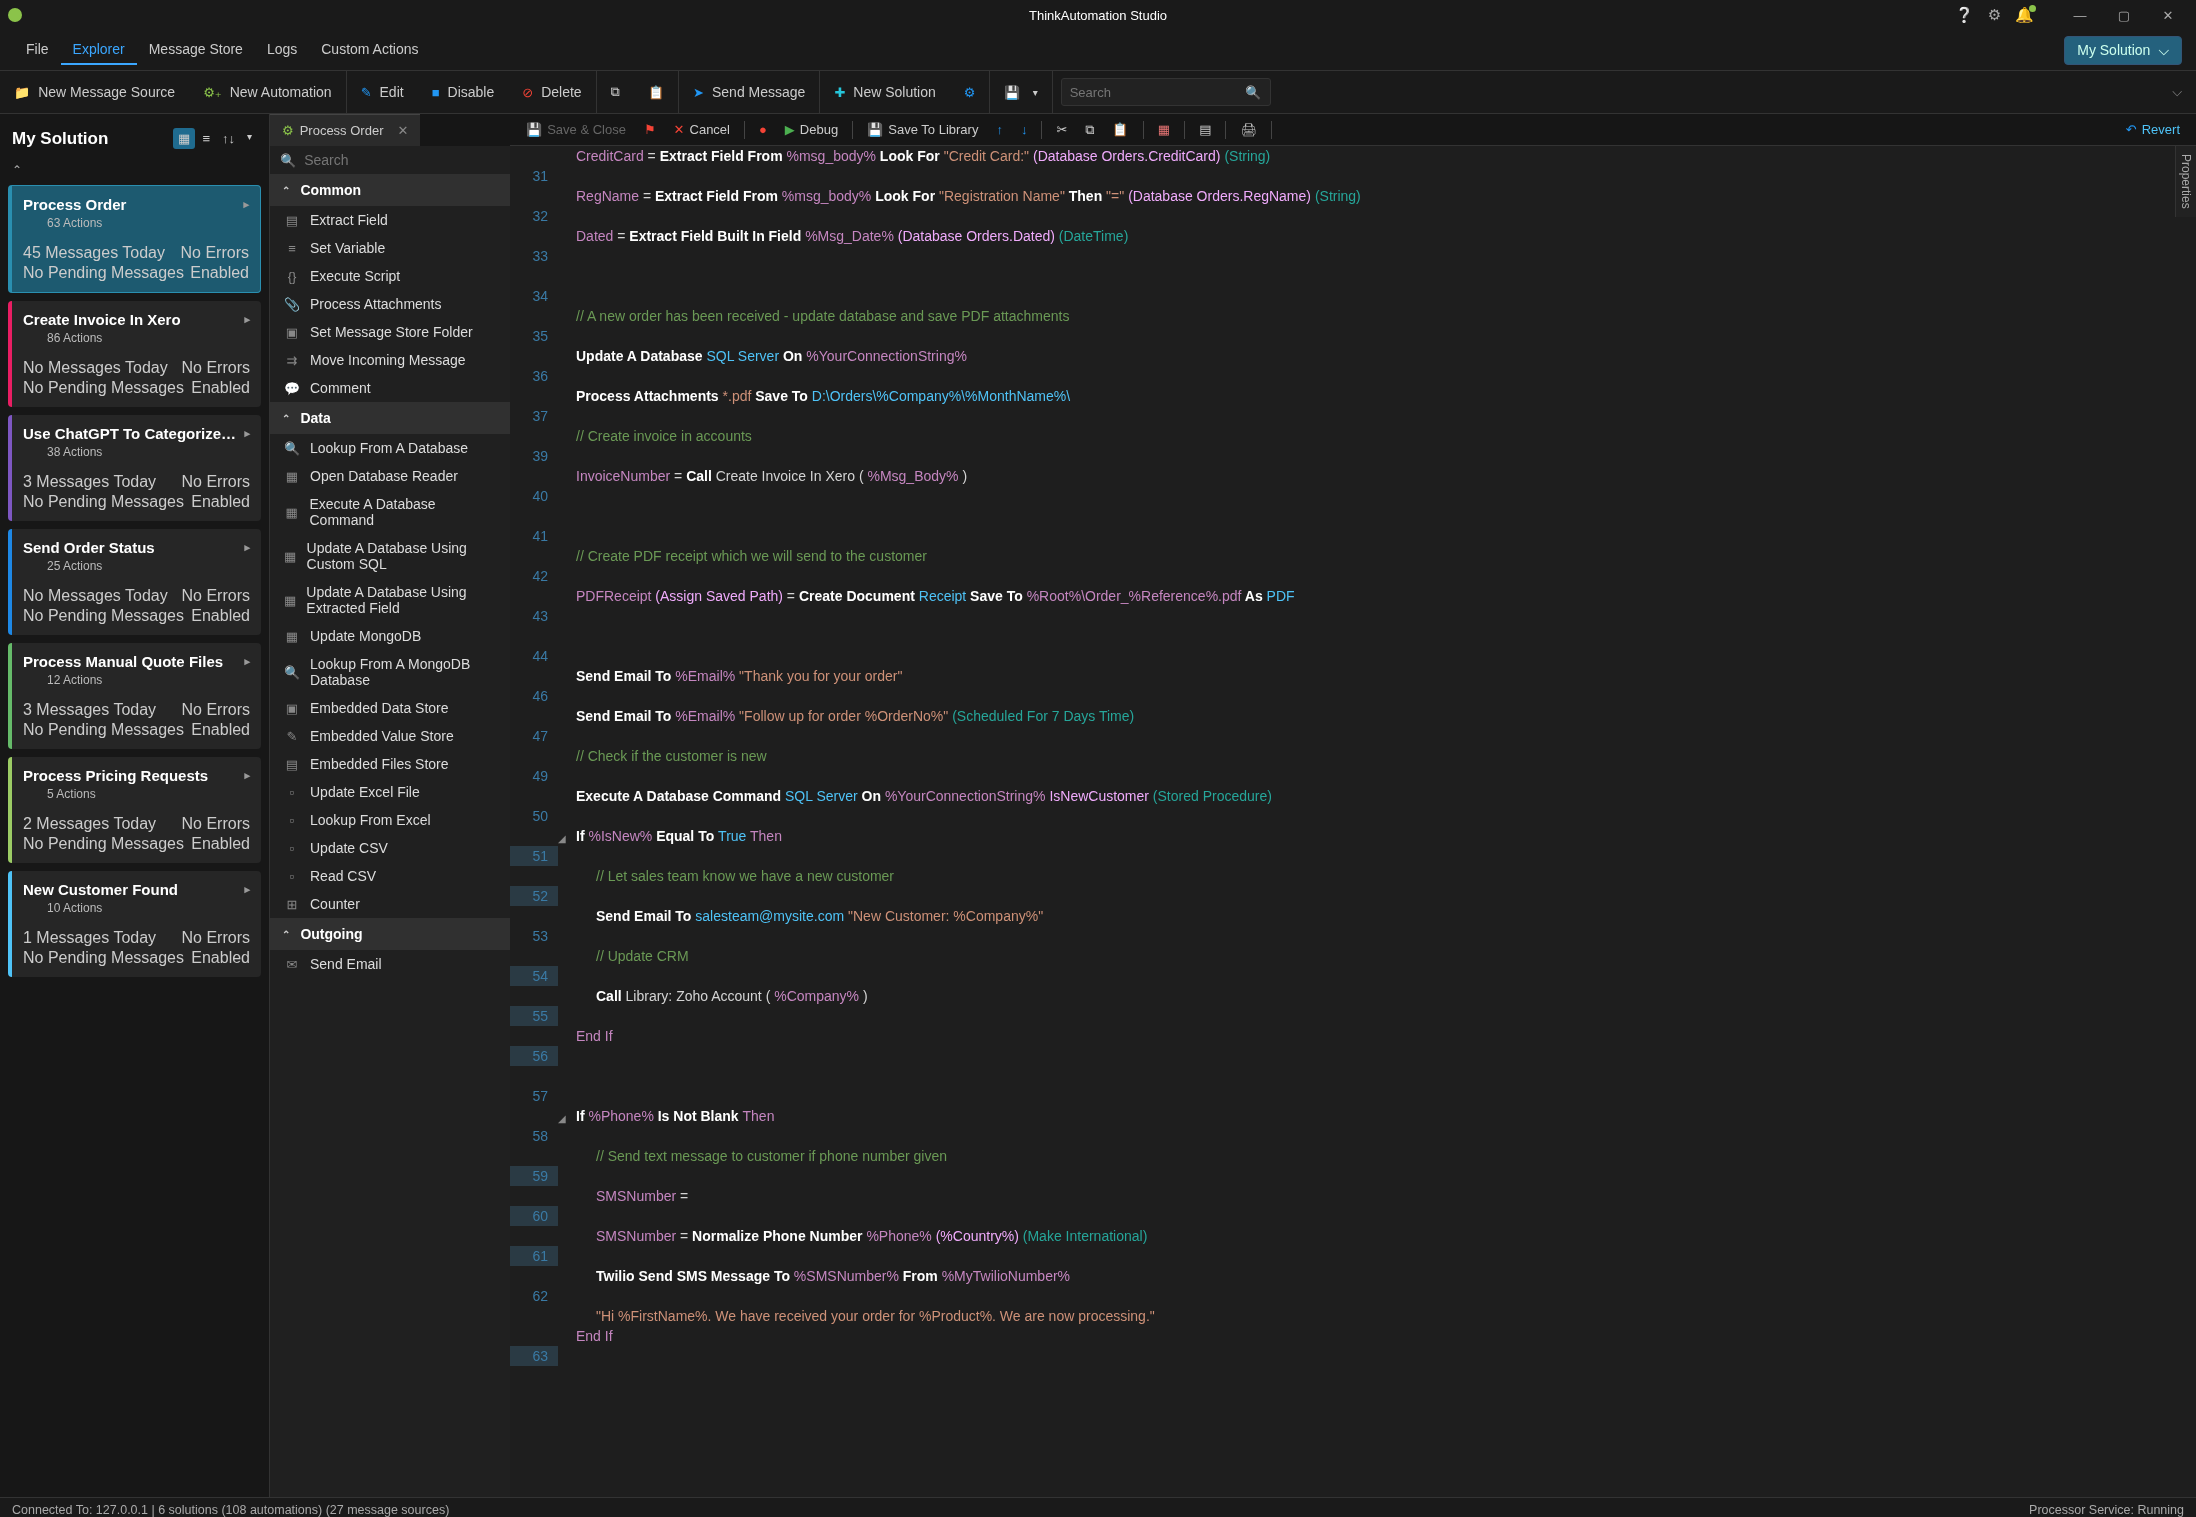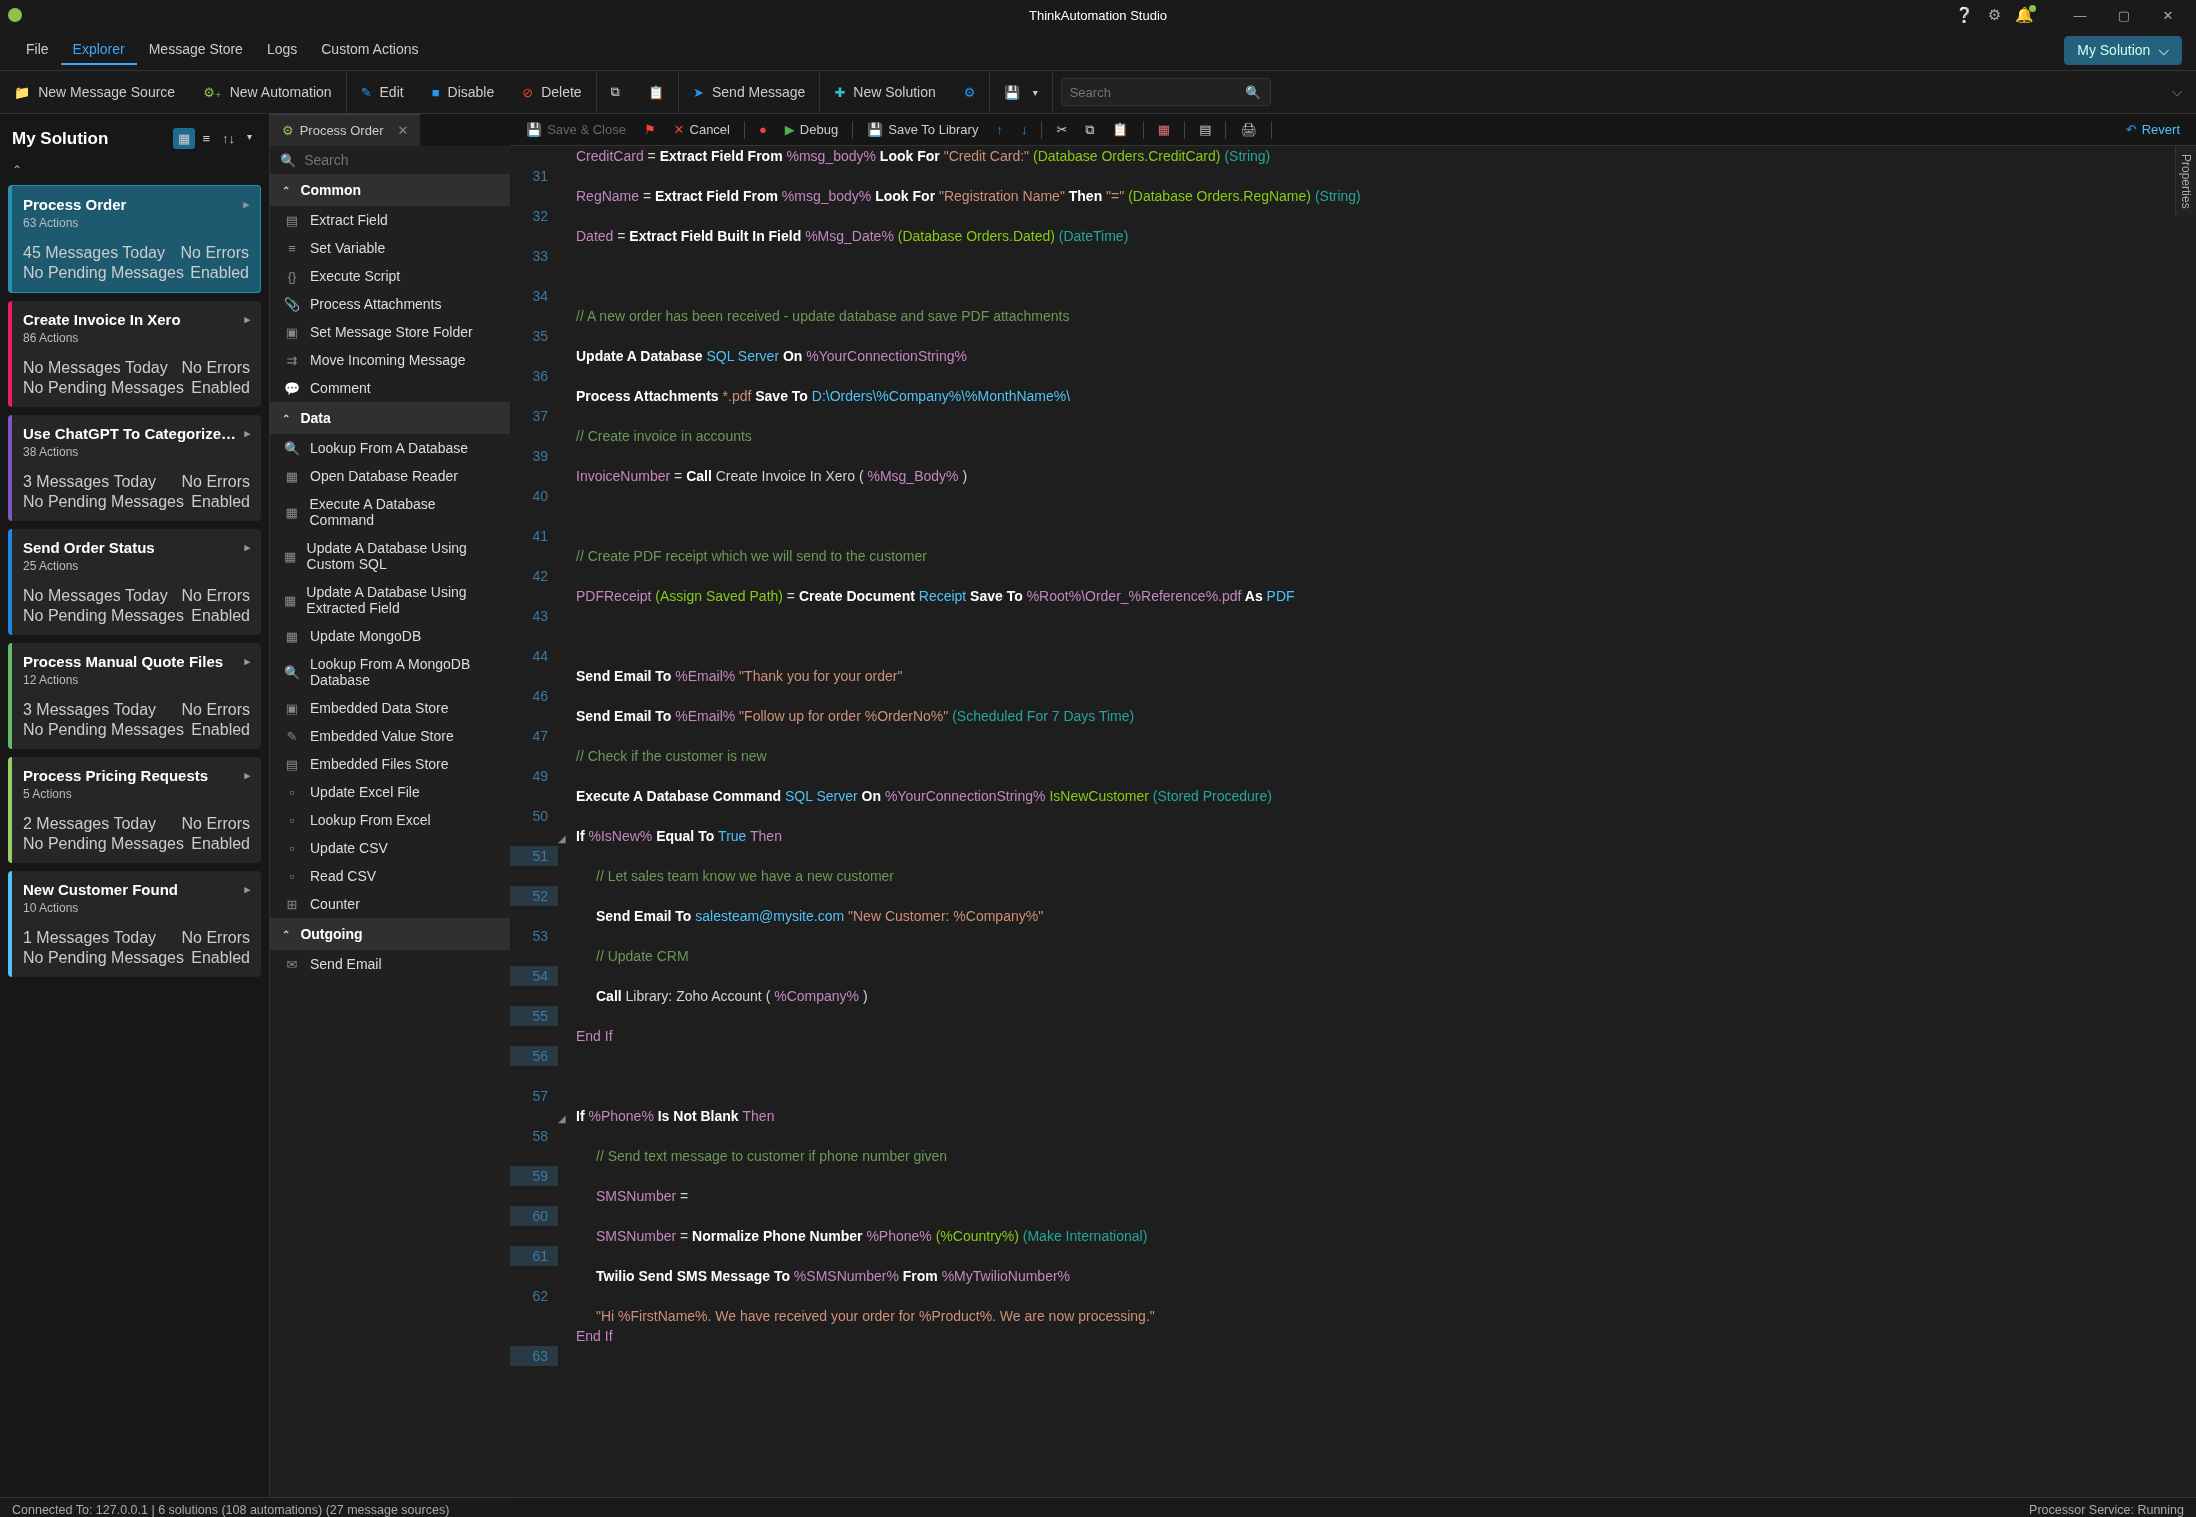--- a/index.html
+++ b/index.html
@@ -40,21 +40,21 @@
 .sidebar-head h3 { color: #fff; font-size: 17px; font-weight: 600; }
 .sidebar-tools { display: flex; gap: 2px; }
 .sidebar-tools span { padding: 3px 5px; cursor: pointer; color: #ccc; font-size:13px; }
 .sidebar-tools span.active { background: #1f6b8f; border-radius: 3px; }
 .sidebar-collapse { color: #aaa; padding: 2px 4px; margin-bottom: 6px; cursor: pointer; font-size:12px; }
 
 .cards { display: flex; flex-direction: column; gap: 8px; overflow-y: auto; }
 .card { border-radius: 4px; padding: 10px 11px; position: relative; border-left: 4px solid; cursor: pointer; background: #262626; }
 .card.sel { background: #1d5a70; border: 1px solid #2a8fb0; border-left: 4px solid #2a8fb0; }
 .card h4 { font-size: 15px; font-weight: 600; color: #fff; margin-bottom: 2px; display: flex; justify-content: space-between; align-items: center; }
-.card small { font-size: 12px; color: #bbb; }
+.card small { font-size: 12px; color: #bbb; margin-left: 24px; }
 .card-row { display: flex; justify-content: space-between; font-size: 16px; margin-top: 2px; }
 .card-stats { margin-top: 14px; }
 .chev { color: #999; font-size: 11px; }
 .b-teal { border-left-color: #26a69a; }
 .b-pink { border-left-color: #e91e63; }
 .b-purple { border-left-color: #7e57c2; }
 .b-blue { border-left-color: #1e88e5; }
 .b-green { border-left-color: #66bb6a; }
 .b-lime { border-left-color: #9ccc65; }
 .b-sky { border-left-color: #4fc3f7; }
@@ -80,21 +80,21 @@
 .code-line { display: flex; min-height: 20px; line-height: 20px; }
 .gutter { width: 48px; text-align: right; padding-right: 10px; color: #3a7aa5; flex-shrink: 0; user-select:none;margin-top:20px; }
 .gutter-hi { background: #2a3a44; }
 .fold { width: 14px; color:#888; font-size:10px; flex-shrink:0; padding-top:3px; }
 .code { white-space: pre; padding-left: 4px; }
 .c-key { color: #fff; font-weight: 600; }
 .c-var { color: #c586c0; }
 .c-blue { color: #4fc3f7; }
 .c-teal { color: #26a69a; }
 .c-green { color: #6a9955; }
-.c-ylw { color: #84cc16; }
+.c-ylw { color: #f0abfc; }
 .c-pur { color: #c586c0; }
 .c-w { color: #d4d4d4; }
 .c-orange { color: #ce9178; }
 .ind1 { padding-left: 24px; }
 
 .props-tab { position:absolute; right:0; top:32px; writing-mode: vertical-rl; background:#222; padding:8px 3px; font-size:12px; color:#aaa; cursor:pointer; border-left:1px solid #333; }
 
 .statusbar { height: 24px; display: flex; align-items: center; padding: 0 12px; font-size: 12.5px; border-top: 1px solid #333; color: #aaa; }
 .statusbar .sb-right { margin-left: auto; display: flex; gap: 10px; flex-direction: column; }
 .sb-sep { color: #555; }

